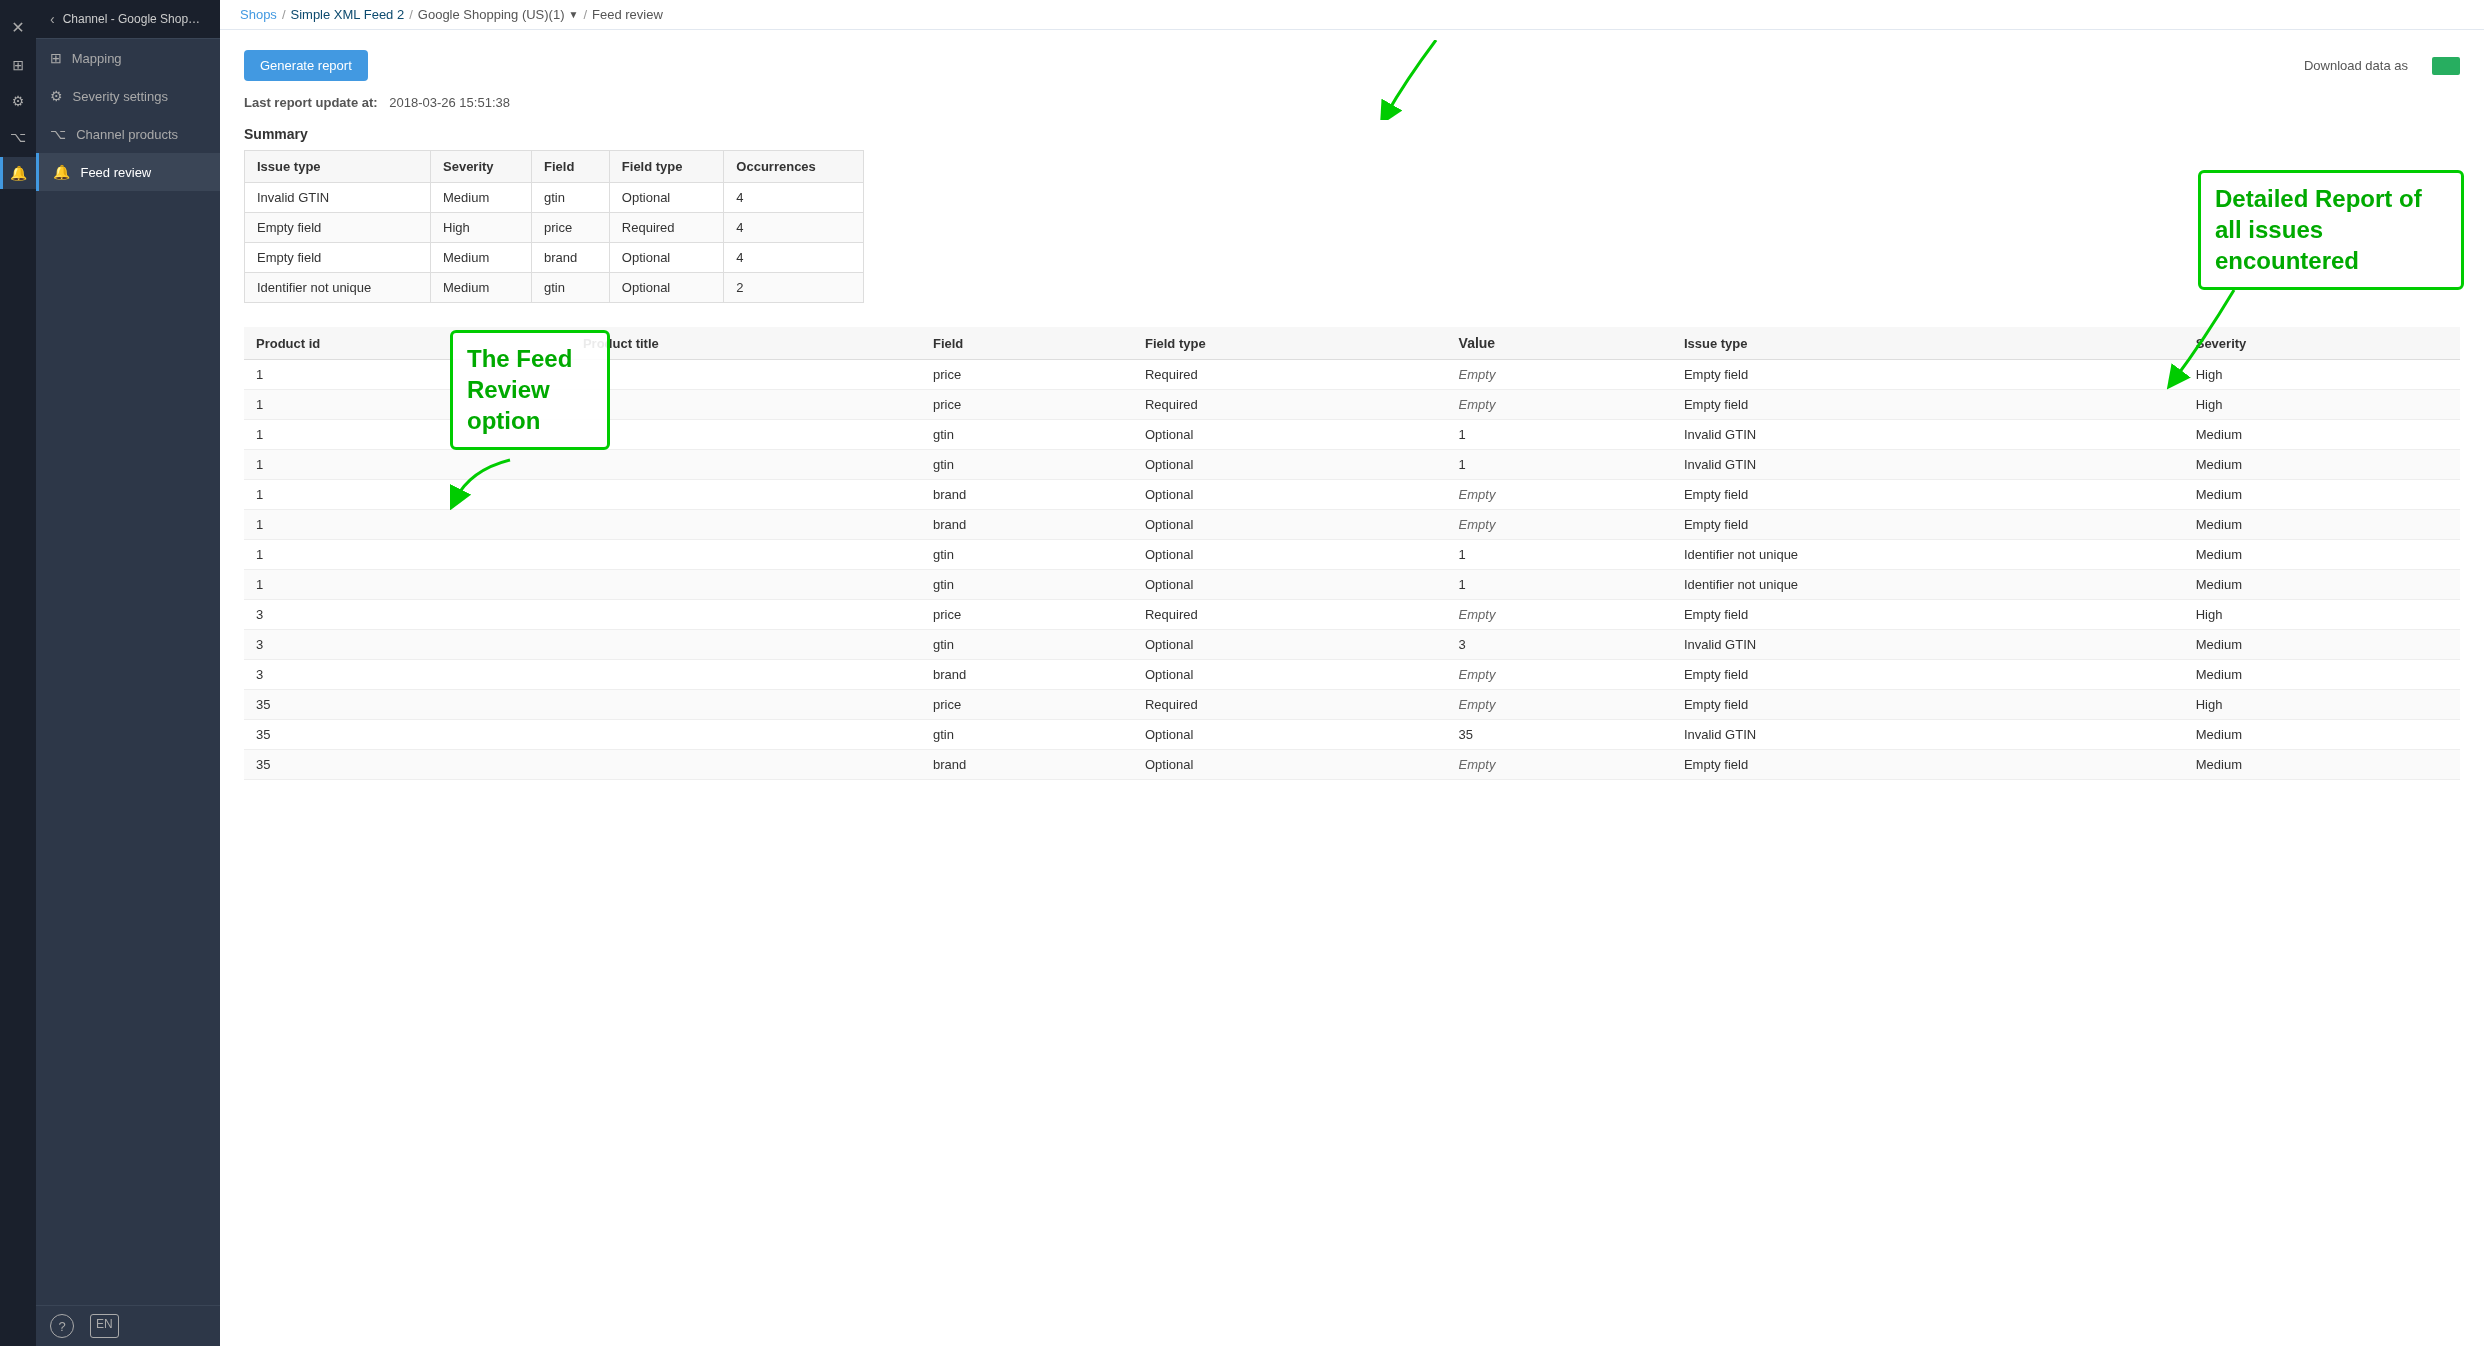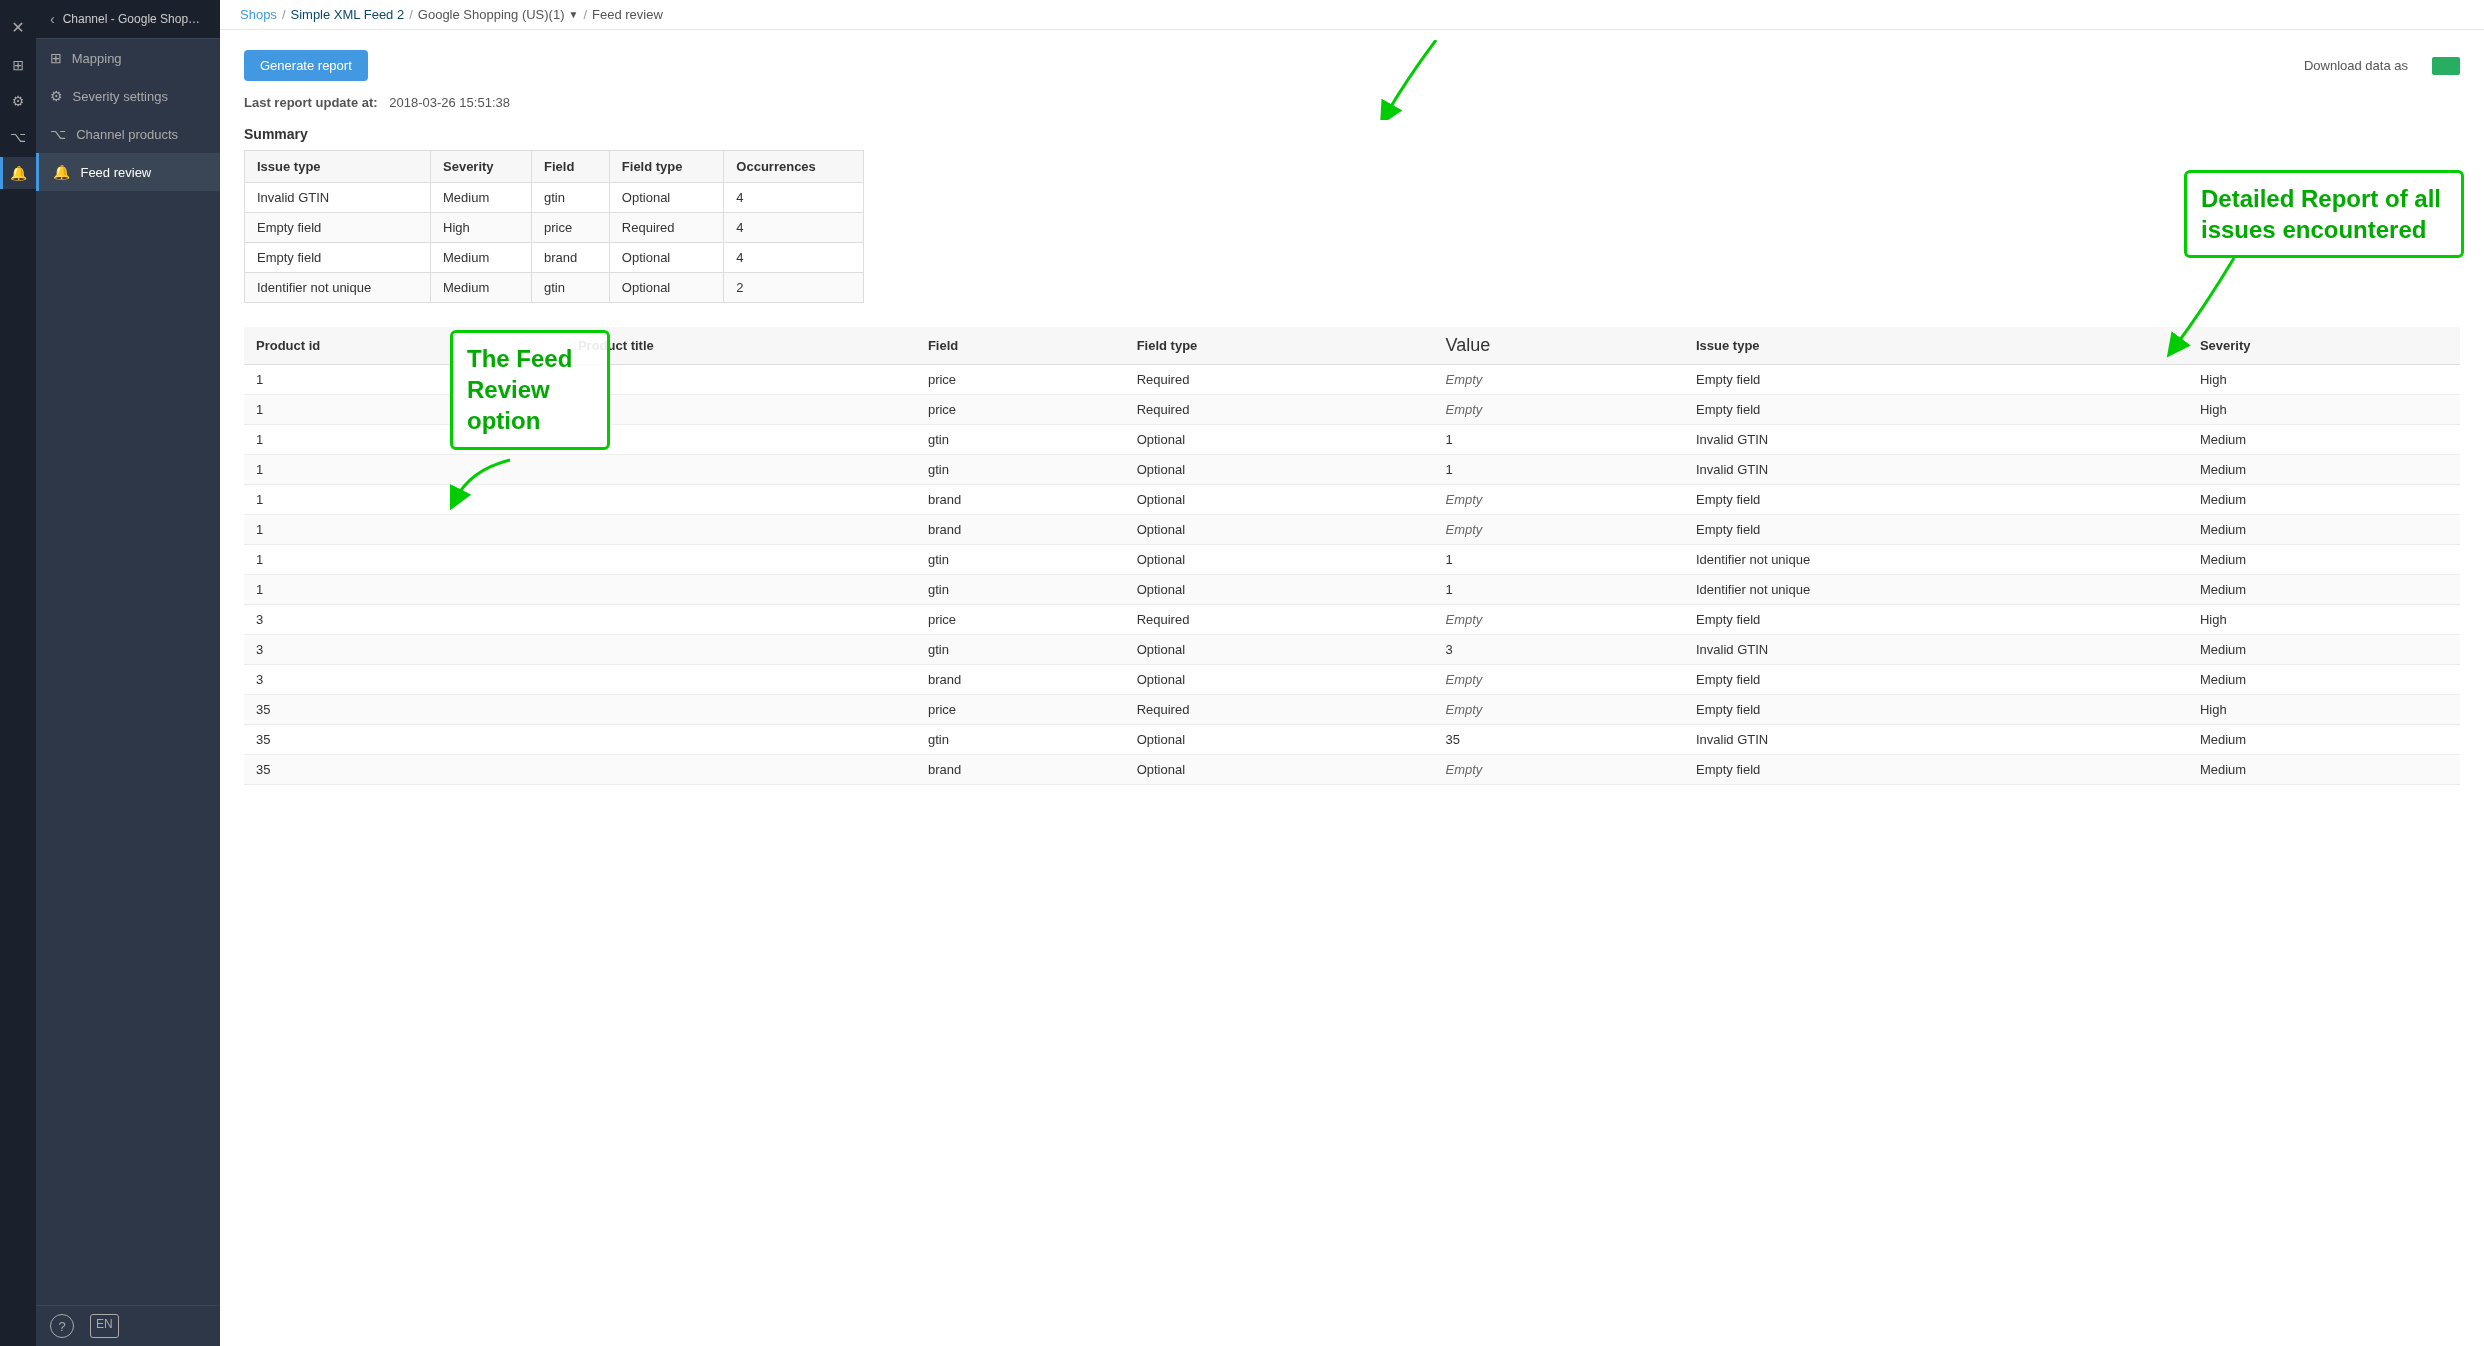--- a/index.html
+++ b/index.html
@@ -70,21 +70,21 @@
           <defs>
               <marker id="arrowhead" markerWidth="8" markerHeight="8" refX="4" refY="4" orient="auto">
                 <path d="M0,0 L8,4 L0,8 Z" fill="#00cc00"></path>
               </marker>
             </defs>
           <path d="M60,0 Q30,40 10,75" stroke="#00cc00" stroke-width="3" fill="none" marker-end="url(#arrowhead)"></path>
         </svg>
       </div>
 
       <div style="position:absolute; right:20px; top:140px; z-index:10; max-width:280px;">
-        <div style="border:3px solid #00cc00; border-radius:6px; background:rgba(255,255,255,0.9); padding:10px 14px; font-size:24px; font-weight:bold; color:#00aa00; display:inline-block; line-height:1.3;">Detailed Report of all issues encountered</div>
+        <div style="border:3px solid #00cc00; border-radius:6px; background:rgba(255,255,255,0.9); padding:10px 14px; font-size:24px; font-weight:bold; color:#00aa00; display:inline-block; line-height:1.3;margin-left:14px;">Detailed Report of all issues encountered</div>
         <svg width="120" height="100" style="display:block; margin-left:-30px;" viewBox="0 0 120 100">
           <defs>
               <marker id="arrowhead2" markerWidth="8" markerHeight="8" refX="4" refY="4" orient="auto">
                 <path d="M0,0 L8,4 L0,8 Z" fill="#00cc00"></path>
               </marker>
             </defs>
           <path d="M80,0 Q50,50 20,90" stroke="#00cc00" stroke-width="3" fill="none" marker-end="url(#arrowhead2)"></path>
         </svg>
       </div>
 
@@ -159,21 +159,21 @@
       </div>
 
       <div>
         <table style="width:100%; border-collapse:collapse;">
           <thead>
             <tr>
               <th style="background:#f7f7f7; border-bottom:1px solid #ddd; padding:8px 12px; text-align:left; font-weight:600; font-size:13px; color:#333; white-space:nowrap;">Product id</th>
               <th style="background:#f7f7f7; border-bottom:1px solid #ddd; padding:8px 12px; text-align:left; font-weight:600; font-size:13px; color:#333; width:350px;">Product title</th>
               <th style="background:#f7f7f7; border-bottom:1px solid #ddd; padding:8px 12px; text-align:left; font-weight:600; font-size:13px; color:#333;">Field</th>
               <th style="background:#f7f7f7; border-bottom:1px solid #ddd; padding:8px 12px; text-align:left; font-weight:600; font-size:13px; color:#333;">Field type</th>
-              <th style="background:#f7f7f7; border-bottom:1px solid #ddd; padding:8px 12px; text-align:left; font-weight:400; font-size:18px; color:#333;">Value</th>
+              <th style="background:#f7f7f7; border-bottom:1px solid #ddd; padding:8px 12px; text-align:left; font-weight:700; font-size:14px; color:#333;">Value</th>
               <th style="background:#f7f7f7; border-bottom:1px solid #ddd; padding:8px 12px; text-align:left; font-weight:600; font-size:13px; color:#333;">Issue type</th>
               <th style="background:#f7f7f7; border-bottom:1px solid #ddd; padding:8px 12px; text-align:left; font-weight:600; font-size:13px; color:#333;">Severity</th>
             </tr>
           </thead>
           <tbody id="detail-tbody">
           <tr>
     <td style="border-bottom:1px solid #eee; padding:7px 12px; font-size:13px; color:#333; background:#fff;">1</td>
     <td style="border-bottom:1px solid #eee; padding:7px 12px; font-size:13px; color:#333; background:#fff; width:350px;"></td>
     <td style="border-bottom:1px solid #eee; padding:7px 12px; font-size:13px; color:#333; background:#fff;">price</td>
     <td style="border-bottom:1px solid #eee; padding:7px 12px; font-size:13px; color:#333; background:#fff;">Required</td>

